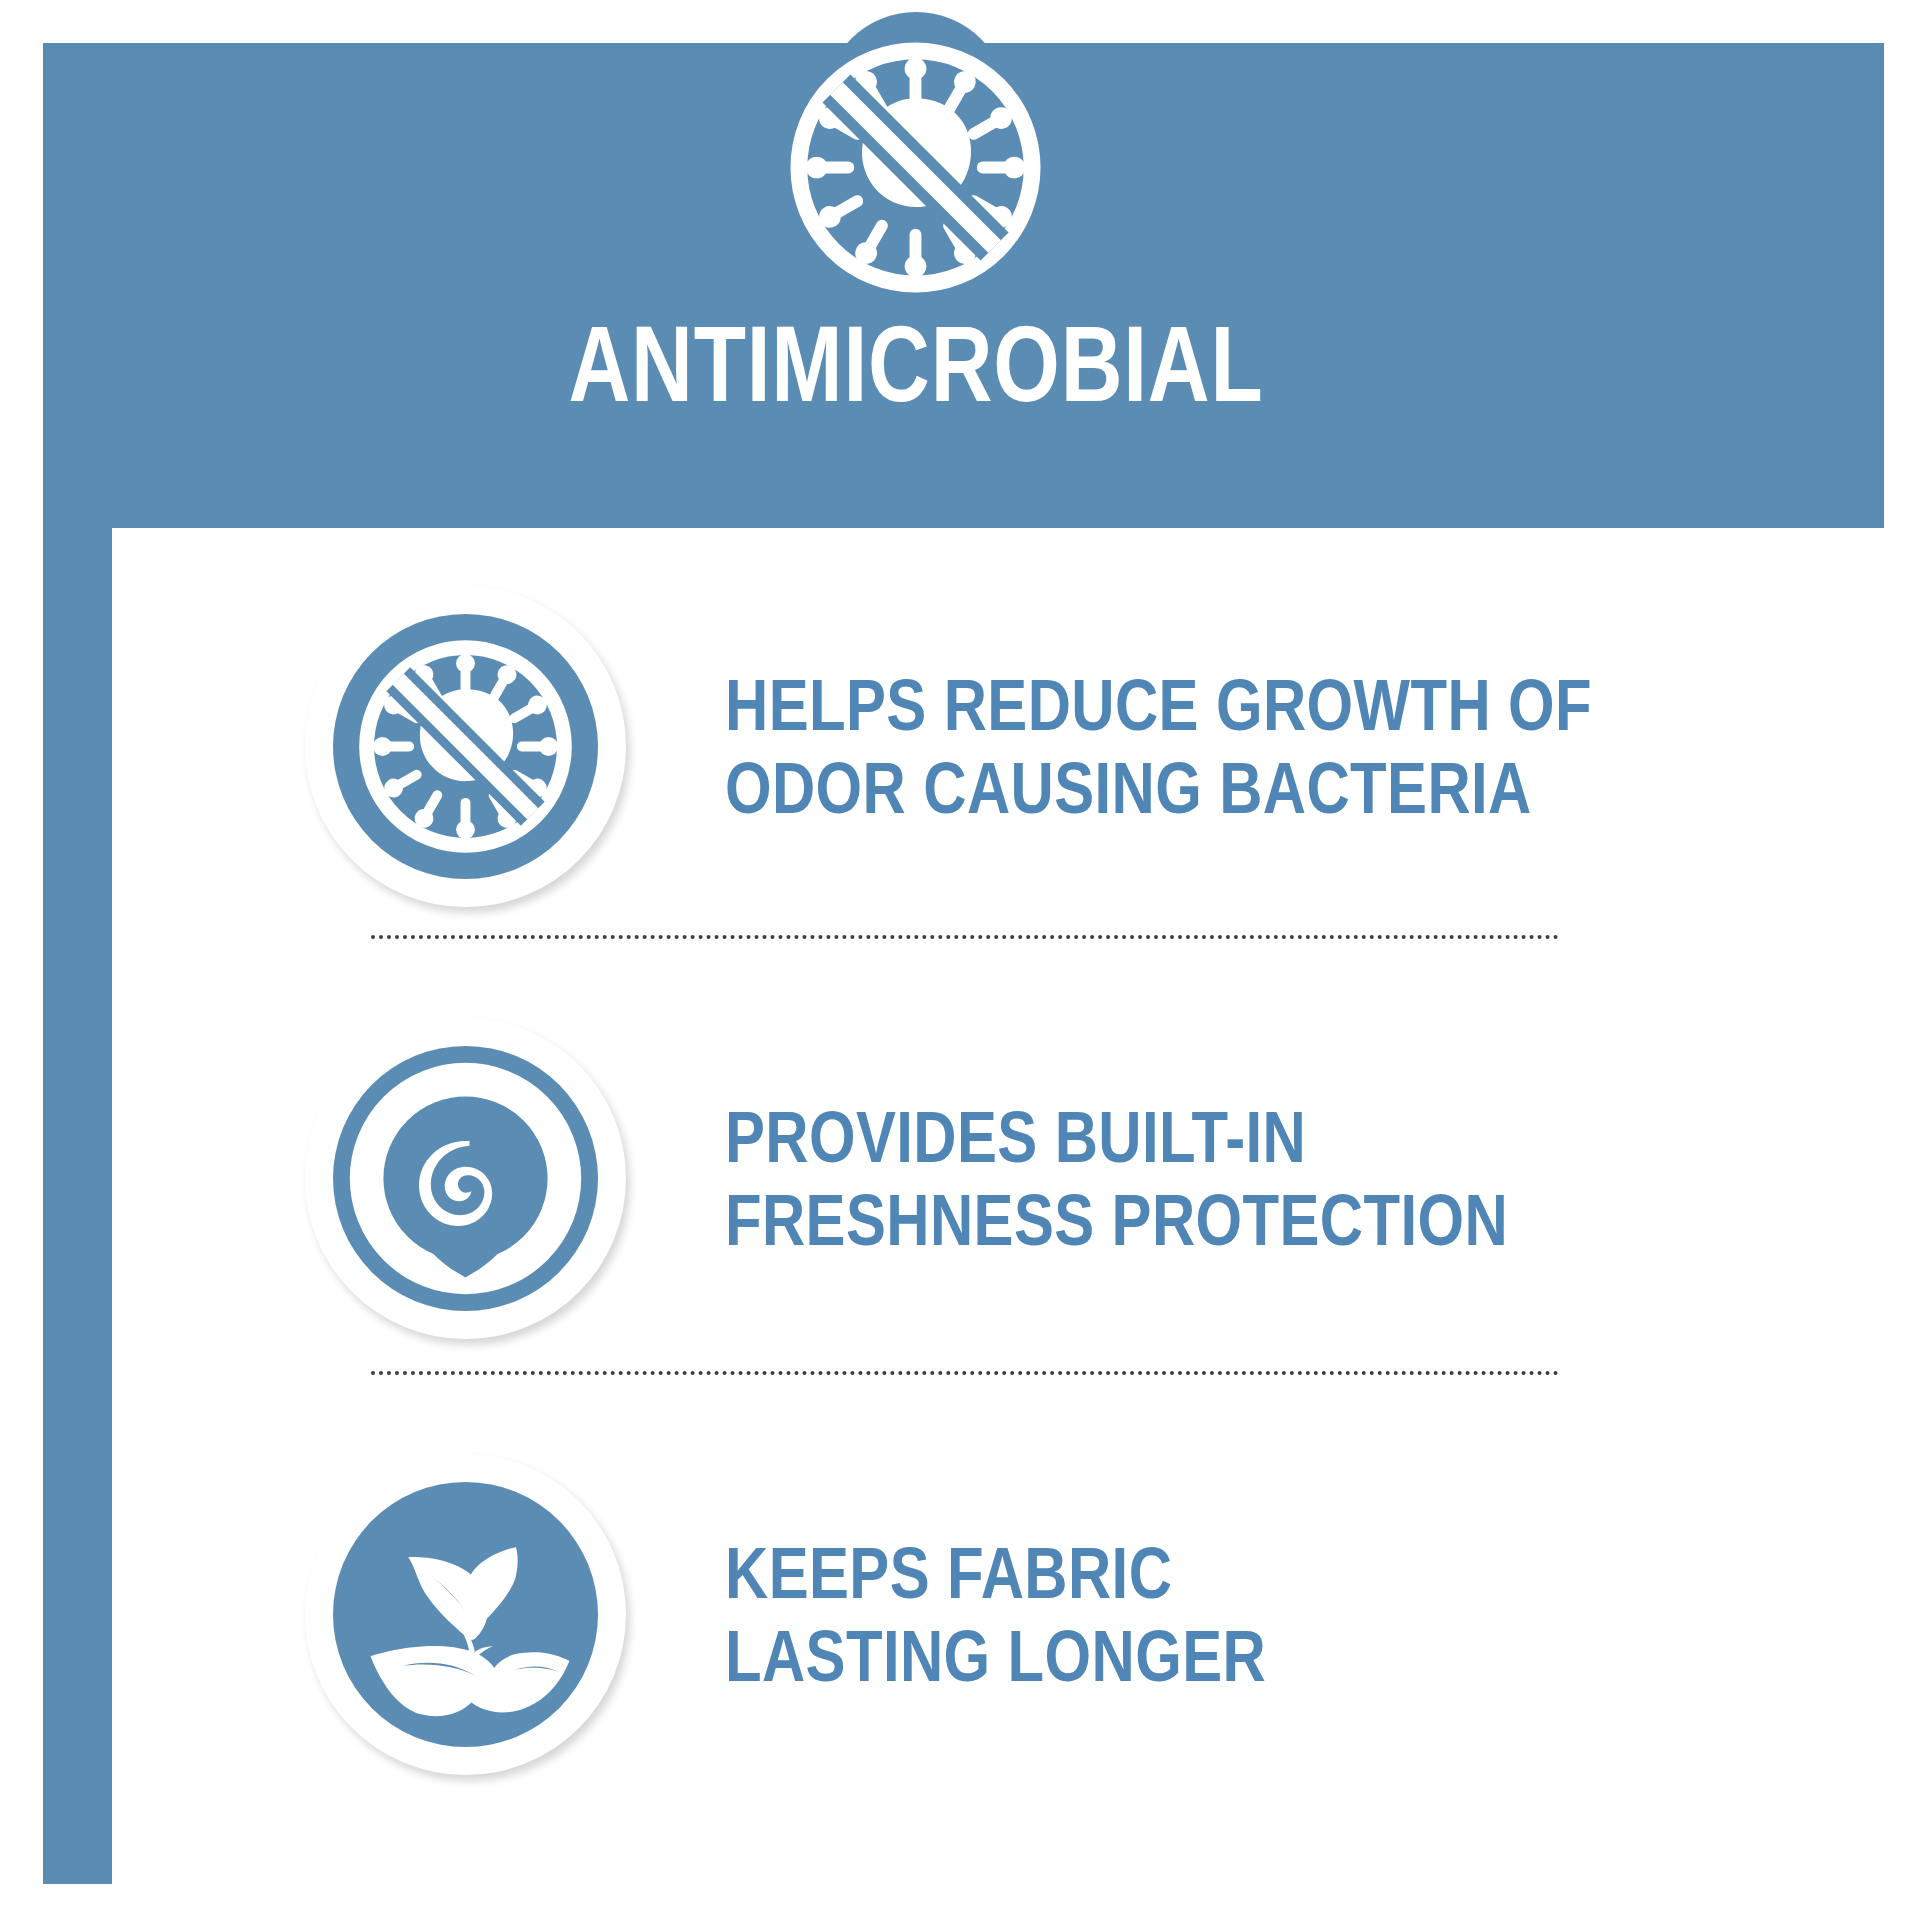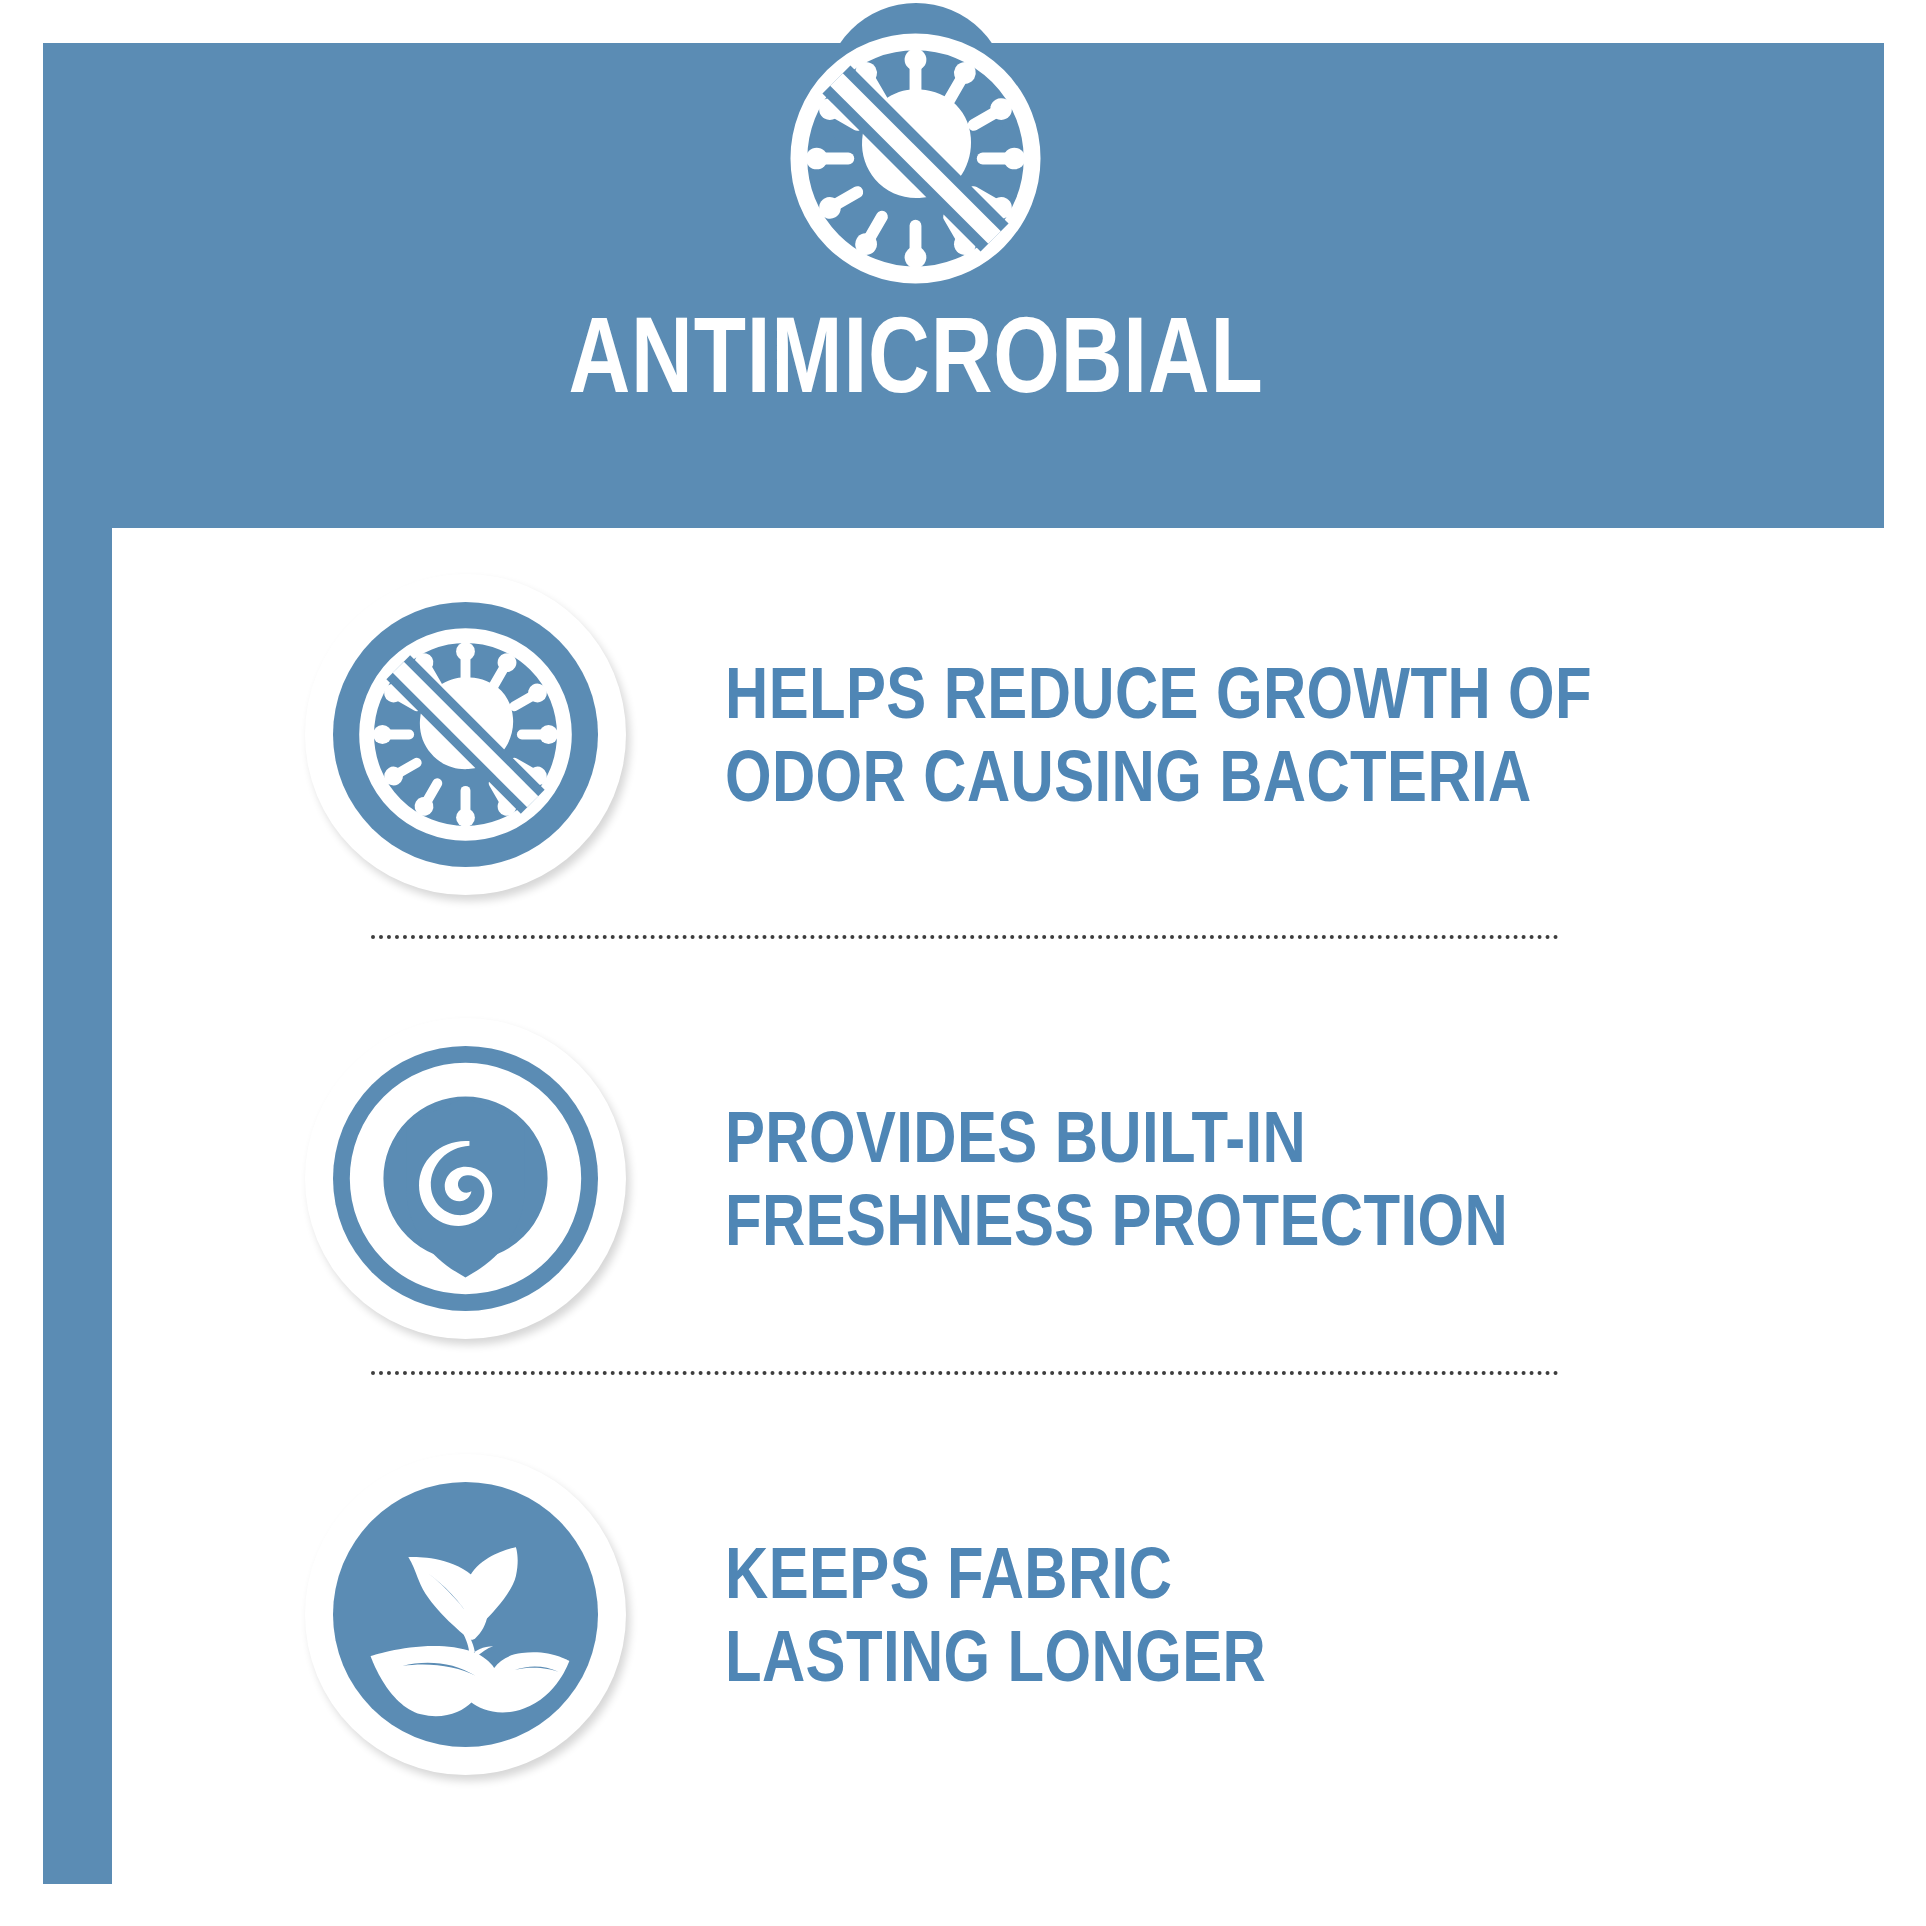--- a/index.html
+++ b/index.html
@@ -40,21 +40,21 @@
     top: 485px;
     width: 1788px;
     height: 1372px;
     background: #ffffff;
   }
 
   
   .header {
     position: absolute;
     left: 43px;
-    top: 0px;
+    top: 9px;
     width: 1746px;
     height: 485px;
   }
 
   .header-bump {
     position: absolute;
     left: 50%;
     top: 3px;
     width: 184px;
     height: 184px;
@@ -99,21 +99,21 @@
   }
 
   .feature-row {
     position: absolute;
     left: 0;
     width: 1788px;
     height: 396px;
     display: flex;
     align-items: center;
   }
-  .feature-row.row-1 { top: 51px; }
+  .feature-row.row-1 { top: 63px; }
   .feature-row.row-2 { top: 495px; align-items: center; }
   .feature-row.row-3 { top: 931px; }
 
   .badge {
     position: relative;
     flex: 0 0 auto;
     margin-left: 236px;
     width: 321px;
     height: 321px;
     border-radius: 50%;

